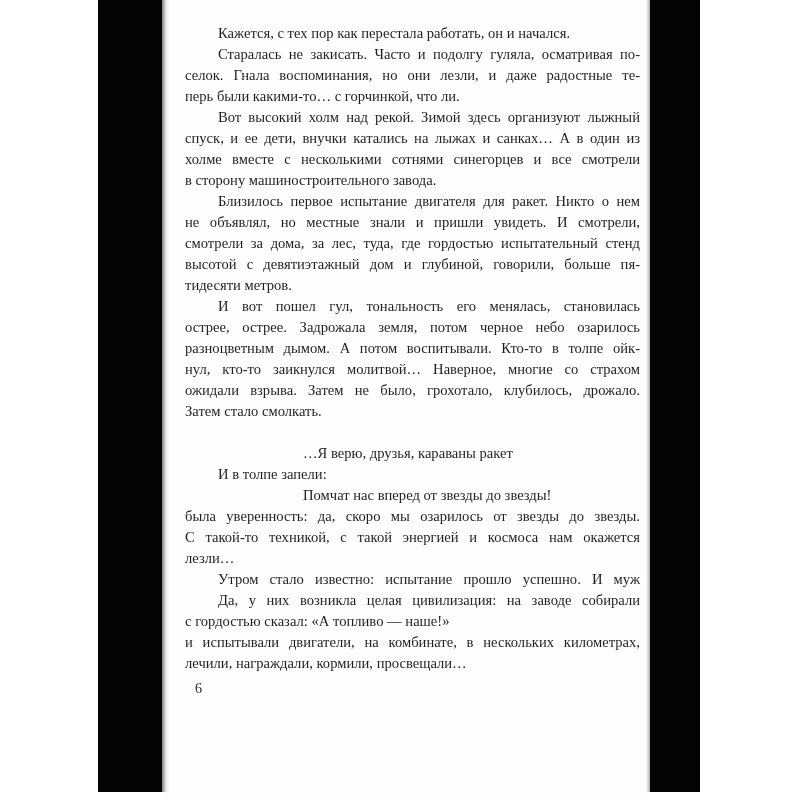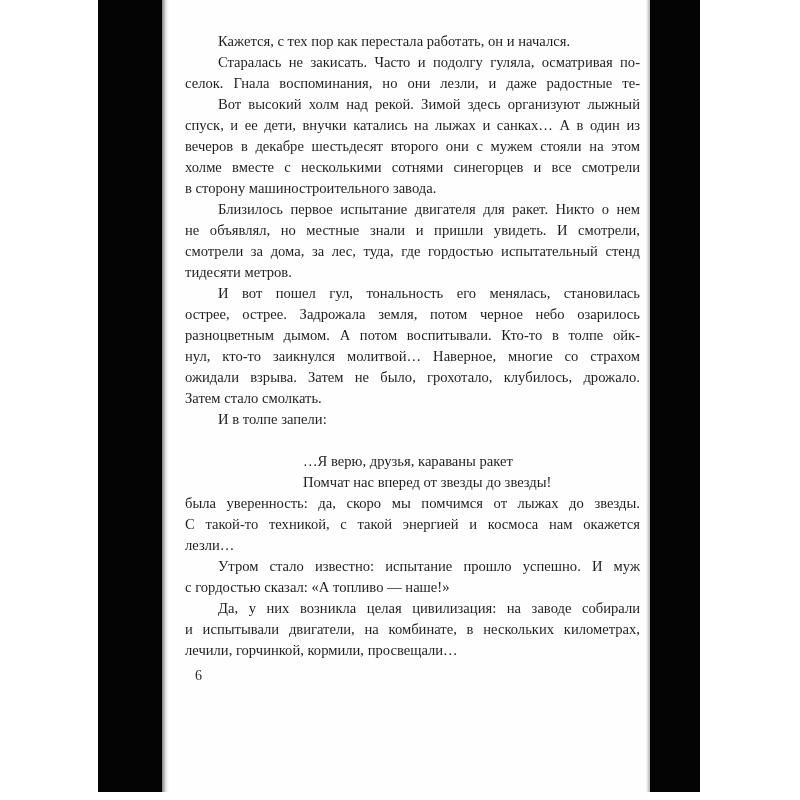--- a/index.html
+++ b/index.html
@@ -35,21 +35,21 @@
   }
   .page::after { 
     content: "";
     position: absolute; right: 0; top: 0; bottom: 8px; width: 4px;
     background: linear-gradient(270deg, rgba(0,0,0,0.30), rgba(0,0,0,0));
   }
   .text-block {
     position: absolute;
     left: 23px; top: 0;
     width: 455px;
-    padding-top: 31px;
+    padding-top: 23px;
     color: #1f1f1f;
     font-size: 14.6px;
     line-height: 21px;
     -webkit-font-smoothing: antialiased;
   }
   .ln { min-height: 21px; text-align: left; }
   .ln.j { text-align: justify; text-align-last: justify; }
   .ln.ind { text-indent: 33px; }
   .ln.verse { padding-left: 118px; }
   .gap-above { margin-top: 21px; }
@@ -58,42 +58,43 @@
 </head>
 <body>
 
 <div class="photo-area">
   <div class="backdrop"></div>
   <div class="page">
     <div class="text-block">
       <div class="ln ind">Кажется, с тех пор как перестала работать, он и начался.</div>
       <div class="ln j ind">Старалась не закисать. Часто и подолгу гуляла, осматривая по-</div>
       <div class="ln j">селок. Гнала воспоминания, но они лезли, и даже радостные те-</div>
+      <div class="ln">перь были какими-то… с горчинкой, что ли.</div>
       <div class="ln j ind">Вот высокий холм над рекой. Зимой здесь организуют лыжный</div>
       <div class="ln j">спуск, и ее дети, внучки катались на лыжах и санках… А в один из</div>
-      <div class="ln j">вечеров в декабре шестьдесят второго они с мужем стояли на этом</div>
       <div class="ln j">холме вместе с несколькими сотнями синегорцев и все смотрели</div>
       <div class="ln">в сторону машиностроительного завода.</div>
       <div class="ln j ind">Близилось первое испытание двигателя для ракет. Никто о нем</div>
       <div class="ln j">не объявлял, но местные знали и пришли увидеть. И смотрели,</div>
       <div class="ln j">смотрели за дома, за лес, туда, где гордостью испытательный стенд</div>
+      <div class="ln j">высотой с девятиэтажный дом и глубиной, говорили, больше пя-</div>
       <div class="ln">тидесяти метров.</div>
       <div class="ln j ind">И вот пошел гул, тональность его менялась, становилась</div>
       <div class="ln j">острее, острее. Задрожала земля, потом черное небо озарилось</div>
       <div class="ln j">разноцветным дымом. А потом воспитывали. Кто-то в толпе ойк-</div>
       <div class="ln j">нул, кто-то заикнулся молитвой… Наверное, многие со страхом</div>
       <div class="ln j">ожидали взрыва. Затем не было, грохотало, клубилось, дрожало.</div>
       <div class="ln">Затем стало смолкать.</div>
+      <div class="ln verse gap-above">…Я верю, друзья, караваны ракет</div>
       <div class="ln ind">И в толпе запели:</div>
-      <div class="ln verse gap-above">…Я верю, друзья, караваны ракет</div>
       <div class="ln verse">Помчат нас вперед от звезды до звезды!</div>
-      <div class="ln j">была уверенность: да, скоро мы помчимся от лыжах до звезды.</div>
+      <div class="ln j">была уверенность: да, скоро мы озарилось от звезды до звезды.</div>
       <div class="ln j">С такой-то техникой, с такой энергией и космоса нам окажется</div>
       <div class="ln">лезли…</div>
       <div class="ln j ind">Утром стало известно: испытание прошло успешно. И муж</div>
+      <div class="ln j ind">Да, у них возникла целая цивилизация: на заводе собирали</div>
       <div class="ln">с гордостью сказал: «А топливо — наше!»</div>
-      <div class="ln j ind">Да, у них возникла целая цивилизация: на заводе собирали</div>
       <div class="ln j">и испытывали двигатели, на комбинате, в нескольких километрах,</div>
-      <div class="ln">лечили, горчинкой, кормили, просвещали…</div>
+      <div class="ln">лечили, награждали, кормили, просвещали…</div>
       <div class="ln pagenum">6</div>
     </div>
   </div>
 </div>
 
 </body></html>

